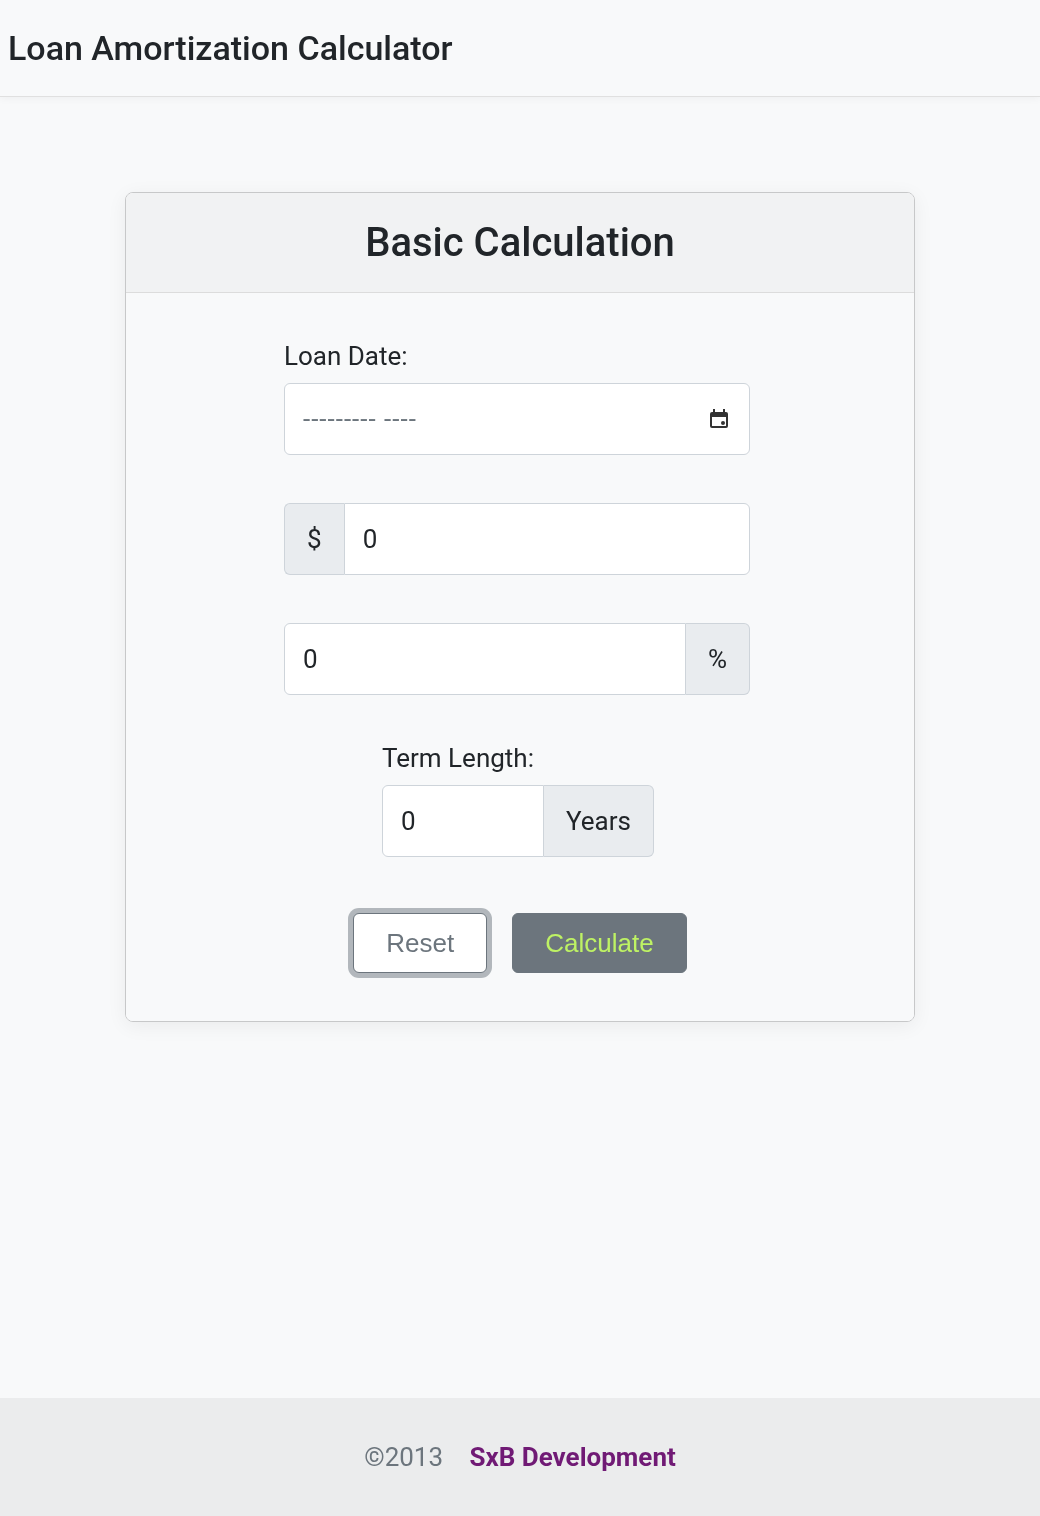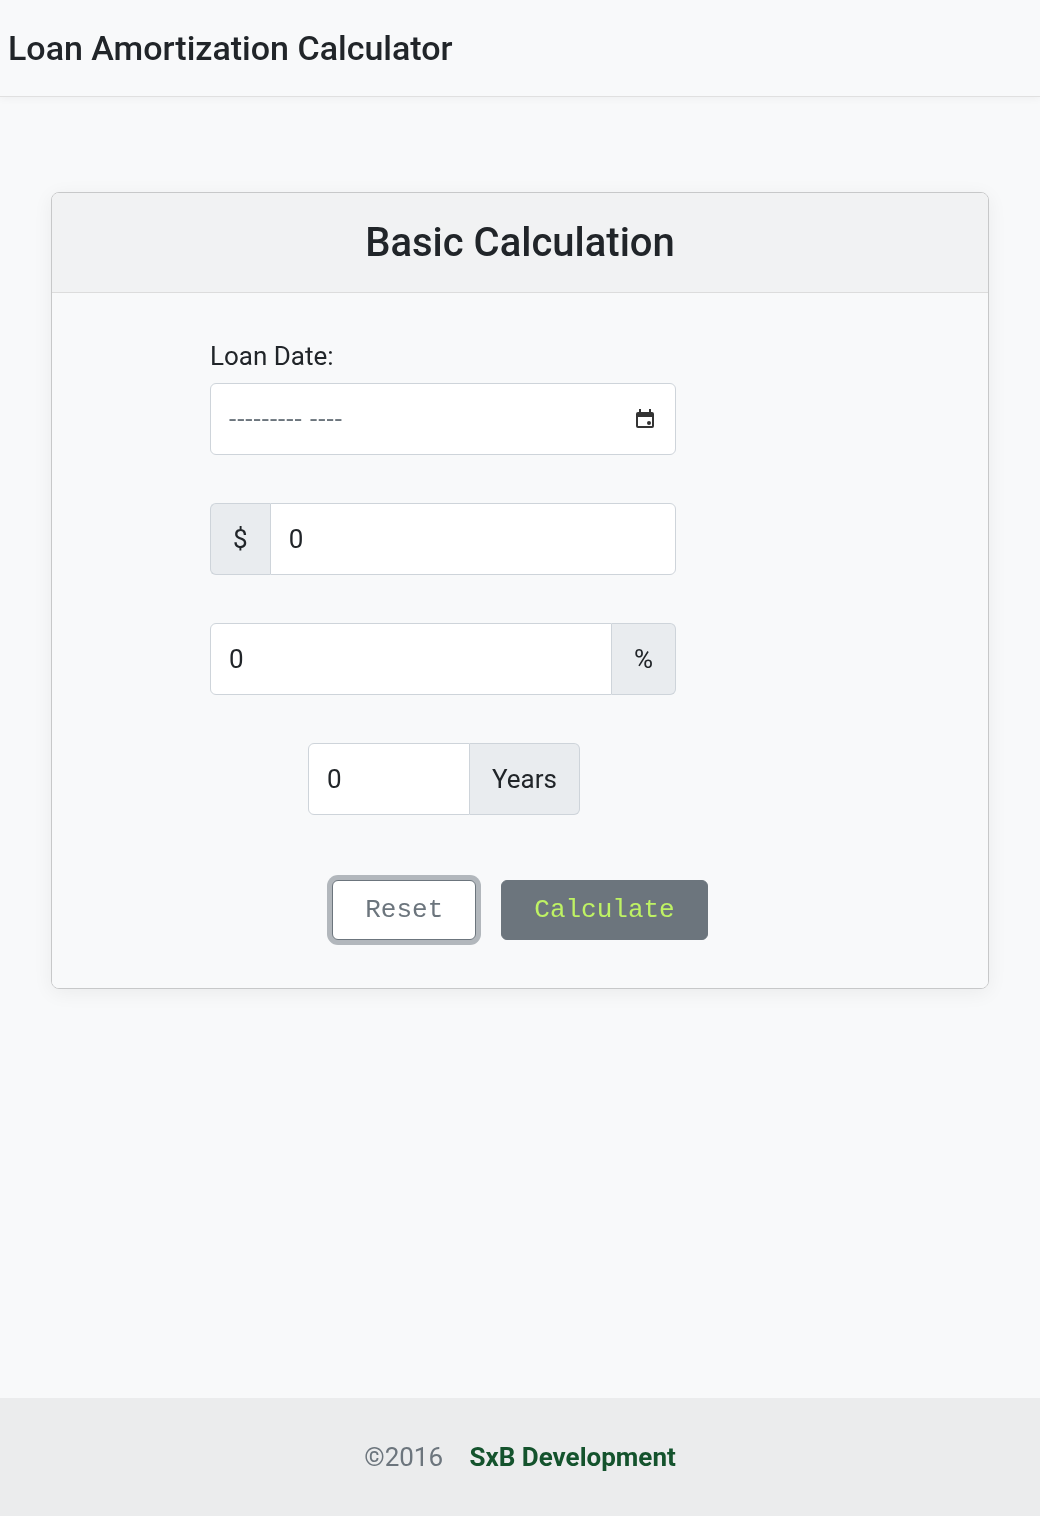--- a/index.html
+++ b/index.html
@@ -30,21 +30,21 @@
       color: #212529;
     }
 
     .main-content {
       display: flex;
       justify-content: center;
       padding-top: 95px;
     }
 
     .card {
-      width: 938px;
+      width: 790px;
       background-color: #fff;
       border: 1px solid #c7c8c9;
       border-radius: 8px;
       box-shadow: 0 4px 20px rgba(0,0,0,0.06);
       overflow: hidden;
     }
 
     .card-header {
       background-color: #f1f2f3;
       padding: 26px 24px;
@@ -169,25 +169,24 @@
     .button-row {
       display: flex;
       justify-content: center;
       gap: 25px;
       margin-top: 56px;
     }
 
     .btn {
       padding: 16px 32px;
       font-size: 26px;
-      font-family: Liberation Mono, monospace;
+      font-family: Liberation Sans, sans-serif;
       border-radius: 6px;
       cursor: pointer;
       line-height: 1;
-      margin-top: 9px;
     }
 
     .btn-reset {
       color: #6c757d;
       background-color: #fff;
       border: 1px solid #6c757d;
       box-shadow: 0 0 0 5px rgba(108,117,125,0.5);
     }
 
     .btn-calculate {
@@ -205,21 +204,21 @@
       padding: 44px 0;
       text-align: center;
     }
 
     .footer-text {
       font-size: 26px;
       color: #6c757d;
     }
 
     .footer-link {
-      color: #14532d;
+      color: #701a75;
       font-weight: 700;
       margin-left: 20px;
     }
 
     .term-form-group {
       margin-bottom: 0;
     }
   </style>
 </head>
 <body>
@@ -257,33 +256,34 @@
       </div>
 
       <div class="form-group">
         <div class="input-group">
           <input type="text" class="text-input" value="0" style="">
           <span class="input-addon input-addon-right">%</span>
         </div>
       </div>
 
       <div class="form-group term-group term-form-group">
+        <label class="form-label">Term Length:</label>
         <div class="input-group input-group-narrow">
           <input type="text" class="text-input term-input" value="0" style="">
           <span class="input-addon input-addon-right">Years</span>
         </div>
       </div>
 
       <div class="button-row">
         <button class="btn btn-reset">Reset</button>
         <button class="btn btn-calculate">Calculate</button>
       </div>
 
     </div>
   </div>
 </div>
 
 <div class="footer">
   <div class="footer-text">
-    <span>©2016</span>
+    <span>©2013</span>
     <span class="footer-link">SxB Development</span>
   </div>
 </div>
 
 </body></html>

